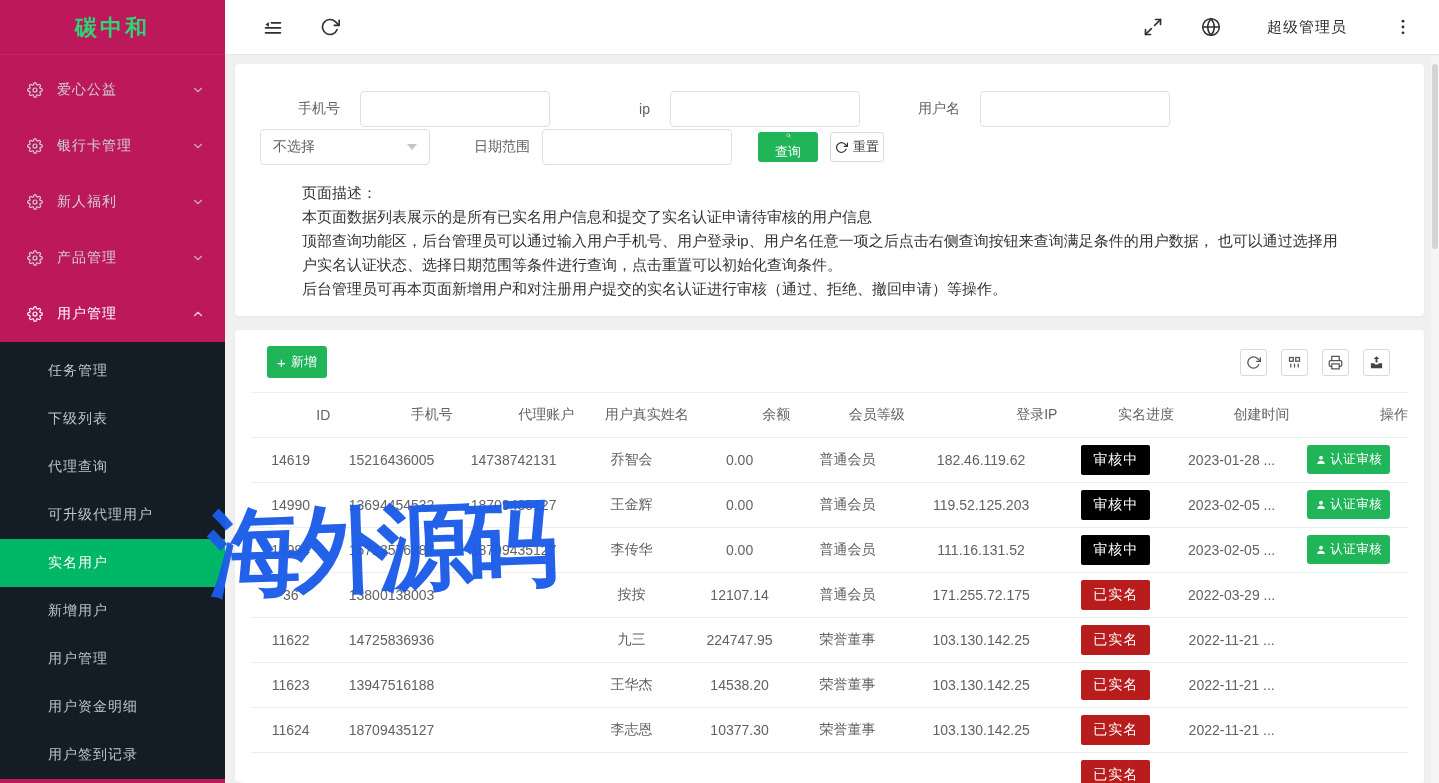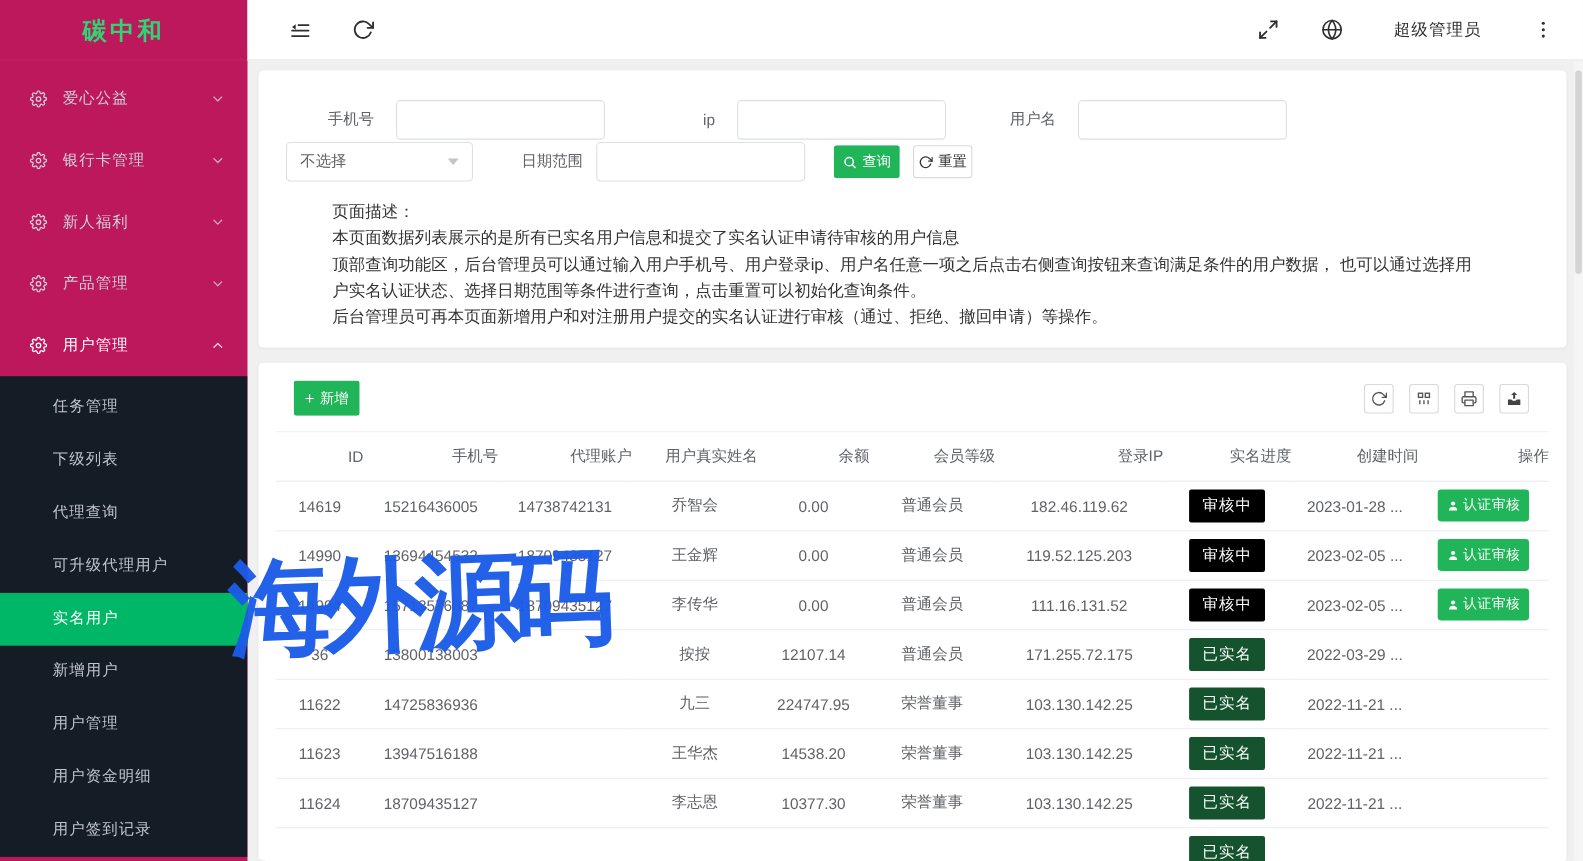--- a/index.html
+++ b/index.html
@@ -44,21 +44,21 @@
   .f-input { width:190px; height:36px; border:1px solid #dcdfe6; border-radius:4px;
     padding:0 12px; font-size:14px; color:#606266; background:#fff; outline:none; }
   .f-select { width:170px; height:36px; border:1px solid #dcdfe6; border-radius:4px;
     background:#fff; display:flex; align-items:center; padding:0 12px; font-size:14px;
     color:#606266; cursor:pointer; }
   .f-select .sel-caret { margin-left:auto; width:0; height:0; border-left:5px solid transparent;
     border-right:5px solid transparent; border-top:6px solid #c0c4cc; }
   .date-label { width:100px; text-align:right; margin-right:12px; font-size:14px; color:#606266; }
   .btn { display:inline-flex; align-items:center; justify-content:center; gap:5px;
     height:30px; border-radius:3px; font-size:13px; cursor:pointer; border:1px solid transparent; }
-  .btn-query { background:#21b559; color:#fff; width:60px; margin-left:26px; }
+  .btn-query { background:#21b559; color:#fff; width:60px; margin-left:26px;flex-direction:column; }
   .btn-reset { background:#fff; color:#333; border-color:#d9d9d9; width:54px; margin-left:12px; }
   .desc { margin:16px 0 0 42px; font-size:15px; color:#333; line-height:24px; }
   .desc-lines { max-width:1046px; }
 
   
   .card-table { padding:14px 16px 0; }
   .table-toolbar { display:flex; align-items:center; padding:2px 18px 14px 16px;
     border-bottom:1px solid #f0f0f0; }
   .btn-add { background:#21b559; color:#fff; width:60px; height:32px; font-size:13px; }
   .tool-icons { margin-left:auto; display:flex; gap:14px; }
@@ -68,21 +68,21 @@
   .tool-btn svg { width:15px; height:15px; }
 
   table { width:100%; border-collapse:collapse; table-layout:fixed; }
   th { height:44px; font-size:14px; font-weight:400; color:#5f6368; text-align:right;
     border-bottom:1px solid #e8eaec; }
   td { height:45px; font-size:14px; color:#606266; text-align:center;
     border-bottom:1px solid #ebeef5; white-space:nowrap; overflow:hidden; }
   .badge { display:inline-block; min-width:40px; padding:6px 12px; font-size:14px;
     color:#fff; border-radius:2px; letter-spacing:1px; }
   .badge.pending { background:#000000; }
-  .badge.verified { background:#14532d; }
+  .badge.verified { background:#b91c1c; }
   .btn-audit { background:#21b559; color:#fff; border:none; border-radius:3px;
     padding:6px 8px; font-size:12.5px; display:inline-flex; align-items:center; gap:3px;
     cursor:pointer; letter-spacing:.5px; }
   .btn-audit svg { width:12px; height:12px; }
 
   
   .watermark { position:absolute; left:208px; top:486px; z-index:50; pointer-events:none;
     font-size:95px; font-weight:bold; color:#1b5ce8; letter-spacing:-10px;
     transform:rotate(-2deg); font-family:"DejaVu Serif","Liberation Serif",serif; opacity:.96; }
 

